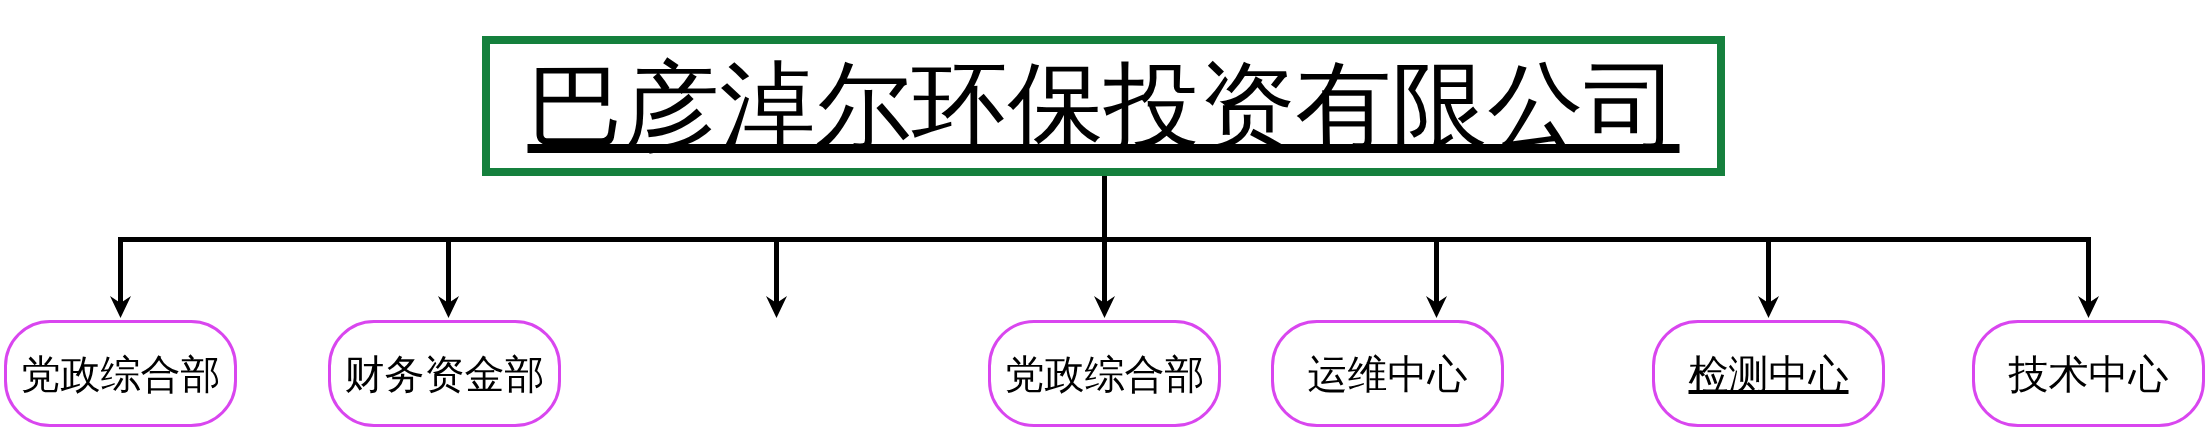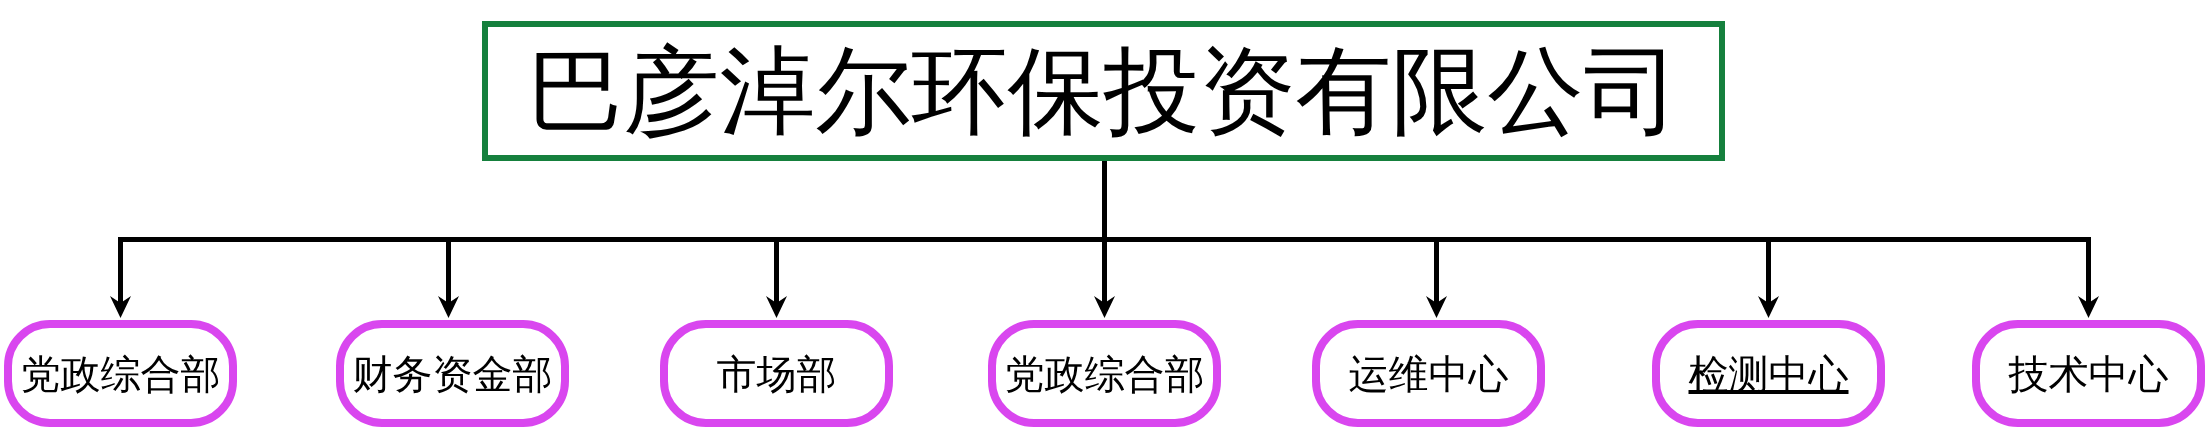--- a/index.html
+++ b/index.html
@@ -28,54 +28,55 @@
     stroke: #000000;
     stroke-width: 5;
   }
   .connectors path {
     fill: #000000;
     stroke: none;
   }
   .root-box {
     position: absolute;
     left: 482px;
-    top: 21px;
+    top: 36px;
     width: 1243px;
     height: 140px;
     box-sizing: border-box;
-    border: 6px solid #15803d;
+    border: 8px solid #15803d;
     background: #ffffff;
     display: flex;
     align-items: center;
     justify-content: center;
     font-size: 96px;
     line-height: 1;
     white-space: nowrap;
+    text-decoration: underline;
   }
   .dept-node {
     position: absolute;
     top: 320px;
     width: 233px;
     height: 107px;
     box-sizing: border-box;
-    border: 8px solid #d946ef;
+    border: 3px solid #d946ef;
     border-radius: 46px;
     background: #ffffff;
     display: flex;
     align-items: center;
     justify-content: center;
     font-size: 40px;
     line-height: 1;
     white-space: nowrap;
   }
   .dept-node.n1 { left: 4px; }
-  .dept-node.n2 { left: 336px; }
+  .dept-node.n2 { left: 328px; }
   .dept-node.n3 { left: 660px; }
   .dept-node.n4 { left: 988px; }
-  .dept-node.n5 { left: 1312px; }
+  .dept-node.n5 { left: 1271px; }
   .dept-node.n6 { left: 1652px; text-decoration: underline; }
   .dept-node.n7 { left: 1972px; }
 </style>
 </head>
 <body>
 
 <div class="canvas">
 
   <svg class="connectors" viewBox="0 0 2210 430" aria-hidden="true">
 
@@ -116,23 +117,20 @@
   <div class="root-box">
     <span>巴彦淖尔环保投资有限公司</span>
   </div>
 
   <div class="dept-node n1">
     <span>党政综合部</span>
   </div>
   <div class="dept-node n2">
     <span>财务资金部</span>
   </div>
-  <div class="dept-node n3">
-    <span>市场部</span>
-  </div>
   <div class="dept-node n4">
     <span>党政综合部</span>
   </div>
   <div class="dept-node n5">
     <span>运维中心</span>
   </div>
   <div class="dept-node n6">
     <span>检测中心</span>
   </div>
   <div class="dept-node n7">

